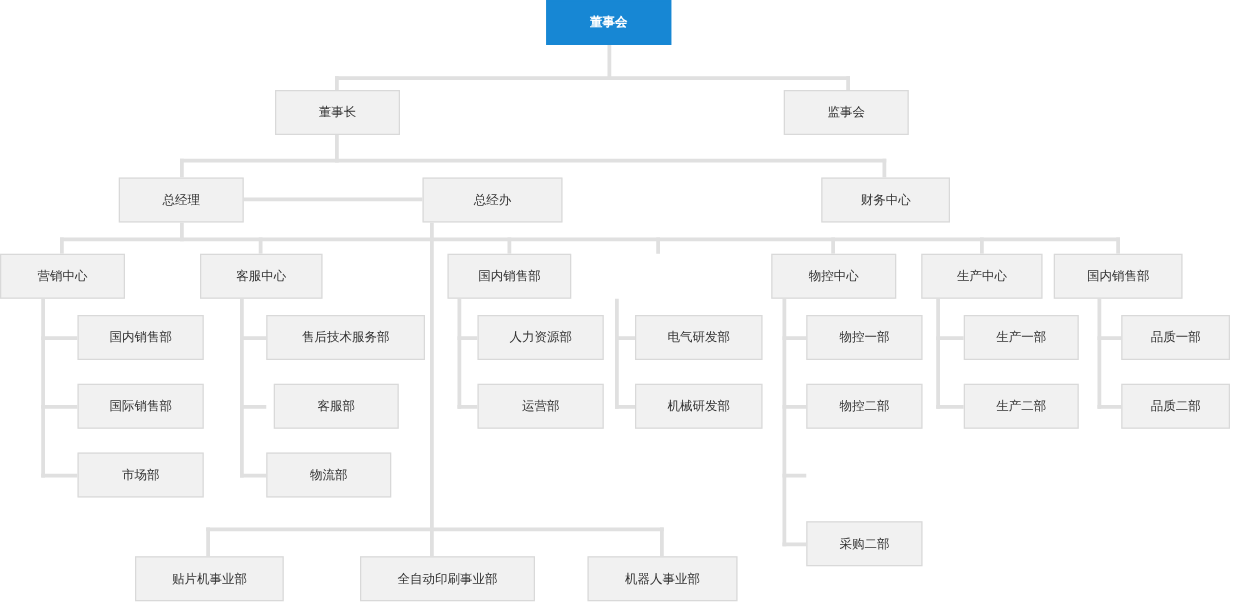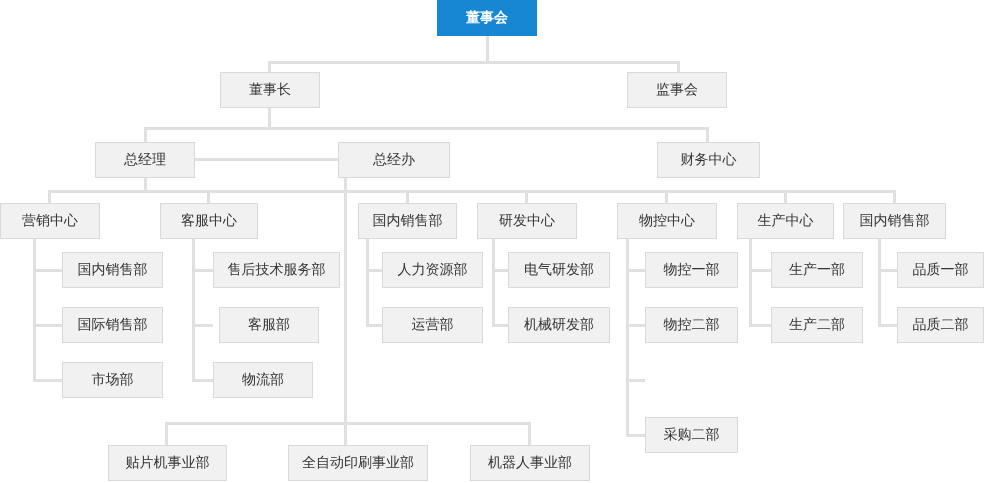--- a/index.html
+++ b/index.html
@@ -15,21 +15,21 @@
     background:var(--connector,#e0e0e0);
   }
   .node {
     position:absolute;
     height:36px;
     box-sizing:border-box;
     display:flex; align-items:center; justify-content:center;
     background:var(--node-bg,#f1f1f1);
     border:1px solid var(--node-border,#d9d9d9);
     color:var(--node-text,#333333);
-    font-size:14px;
+    font-size:10px;
     white-space:nowrap;
   }
   .node.root {
     background:var(--root-bg,#1787d4);
     border-color:var(--root-bg,#1787d4);
     color:var(--root-text,#ffffff);
     font-weight:bold;
   }
 </style>
 </head>
@@ -102,21 +102,20 @@
   <div class="node" style="left:220px;top:72px;width:100px">董事长</div>
   <div class="node" style="left:627px;top:72px;width:100px">监事会</div>
 
   <div class="node" style="left:95px;top:142px;width:100px">总经理</div>
   <div class="node" style="left:338px;top:142px;width:112px">总经办</div>
   <div class="node" style="left:657px;top:142px;width:103px">财务中心</div>
 
   <div class="node" style="left:0;top:203px;width:100px">营销中心</div>
   <div class="node" style="left:160px;top:203px;width:98px">客服中心</div>
   <div class="node" style="left:358px;top:203px;width:99px">国内销售部</div>
-  <div class="node" style="left:477px;top:203px;width:100px">研发中心</div>
   <div class="node" style="left:617px;top:203px;width:100px">物控中心</div>
   <div class="node" style="left:737px;top:203px;width:97px">生产中心</div>
   <div class="node" style="left:843px;top:203px;width:103px">国内销售部</div>
 
   <div class="node" style="left:62px;top:252px;width:101px">国内销售部</div>
   <div class="node" style="left:62px;top:307px;width:101px">国际销售部</div>
   <div class="node" style="left:62px;top:362px;width:101px">市场部</div>
 
   <div class="node" style="left:213px;top:252px;width:127px">售后技术服务部</div>
   <div class="node" style="left:219px;top:307px;width:100px">客服部</div>

